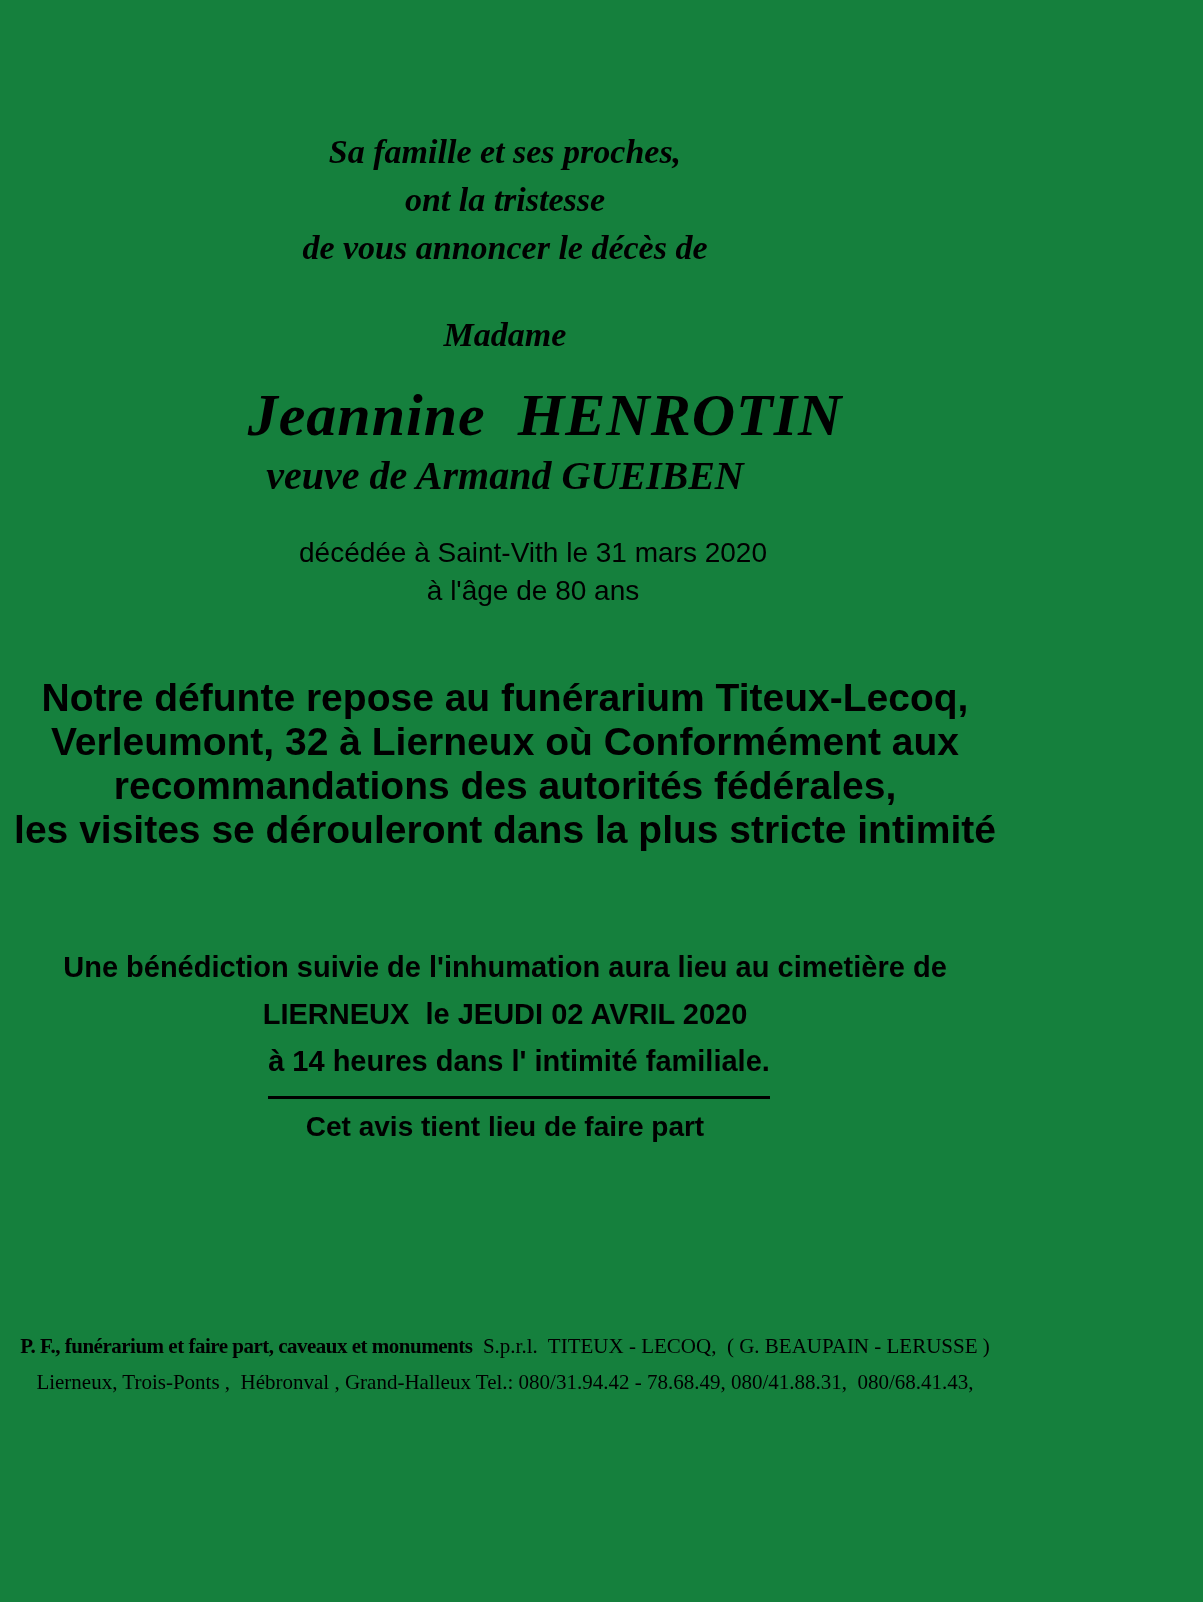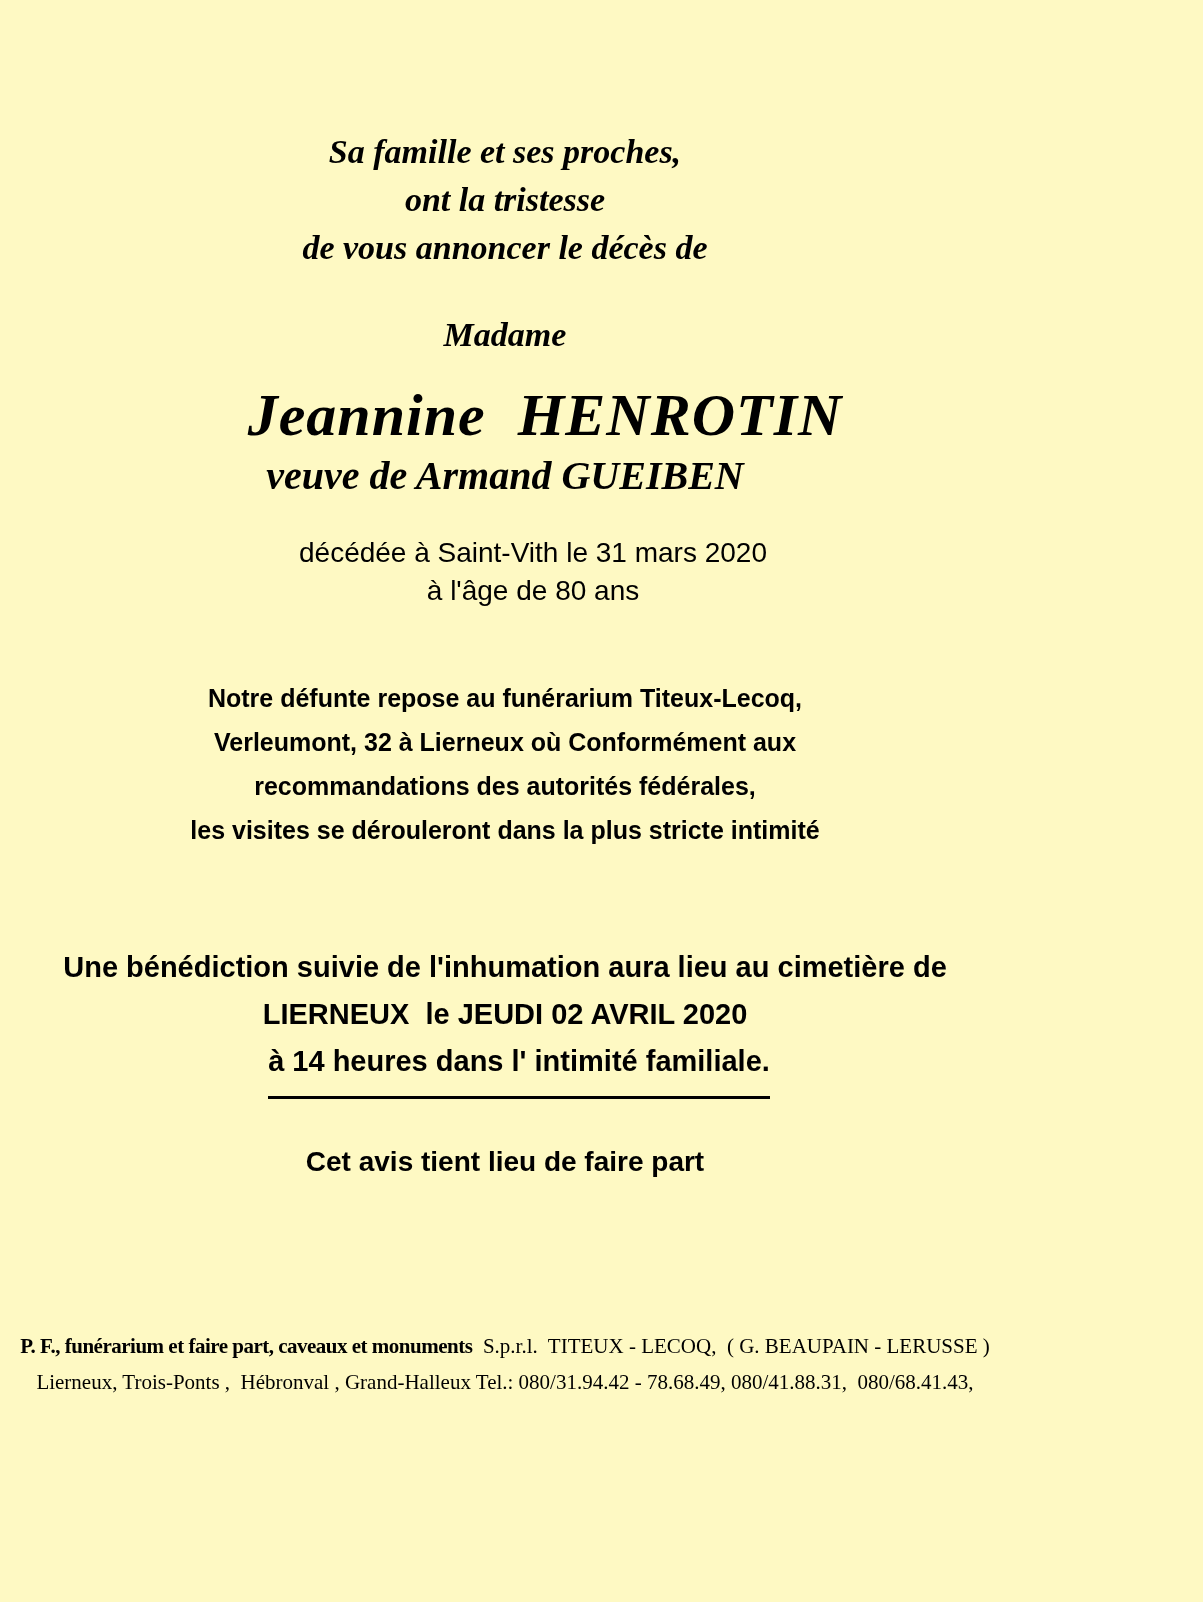--- a/index.html
+++ b/index.html
@@ -4,21 +4,21 @@
 <style>
   html, body {
     margin: 0;
     padding: 0;
     background: #ffffff;
   }
   .page {
     position: relative;
     width: 1203px;
     height: 1602px;
-    background: #fef9c3;
+    background: #15803d;
     color: #000000;
     overflow: hidden;
   }
   .column {
     position: absolute;
     left: 0;
     width: 1010px;
     text-align: center;
   }
   .pre { white-space: pre; }
@@ -66,38 +66,38 @@
     font-size: 28px;
     line-height: 38px;
     padding-left: 28px;
   }
 
   
   .repose-notice {
     top: 676px;
     font-family: "Liberation Sans", sans-serif;
     font-weight: bold;
-    font-size: 25px;
+    font-size: 39px;
     line-height: 44px;
   }
   .ceremony-notice {
     top: 944px;
     font-family: "Liberation Sans", sans-serif;
     font-weight: bold;
     font-size: 29px;
     line-height: 47px;
   }
   .underlined {
     display: inline-block;
     border-bottom: 3px solid #000000;
     padding-bottom: 11px;
     margin-left: 28px;
   }
   .closing {
-    top: 1144px;
+    top: 1109px;
     font-family: "Liberation Sans", sans-serif;
     font-weight: bold;
     font-size: 28px;
     line-height: 36px;
   }
 
   
   .footer {
     top: 1328px;
     font-family: "Liberation Serif", serif;

